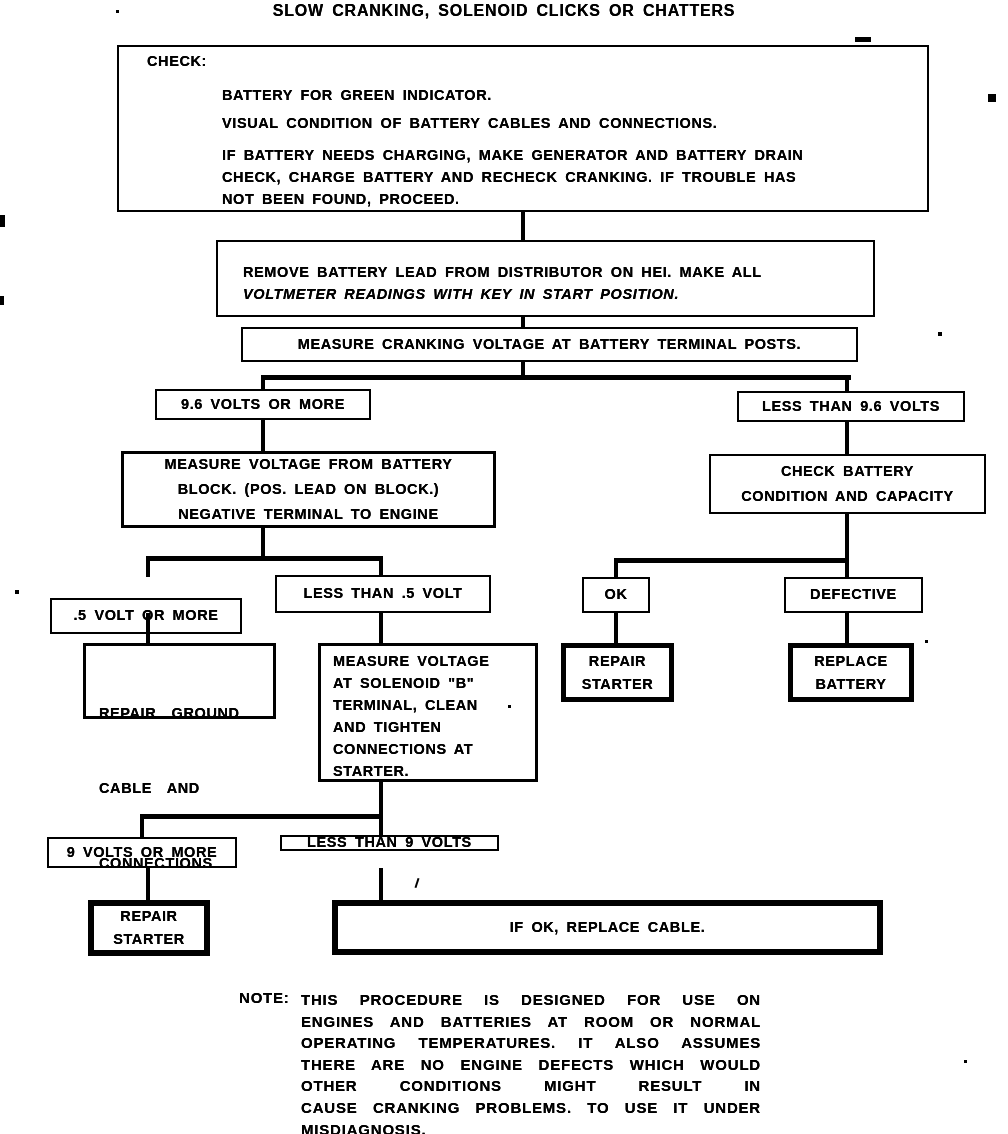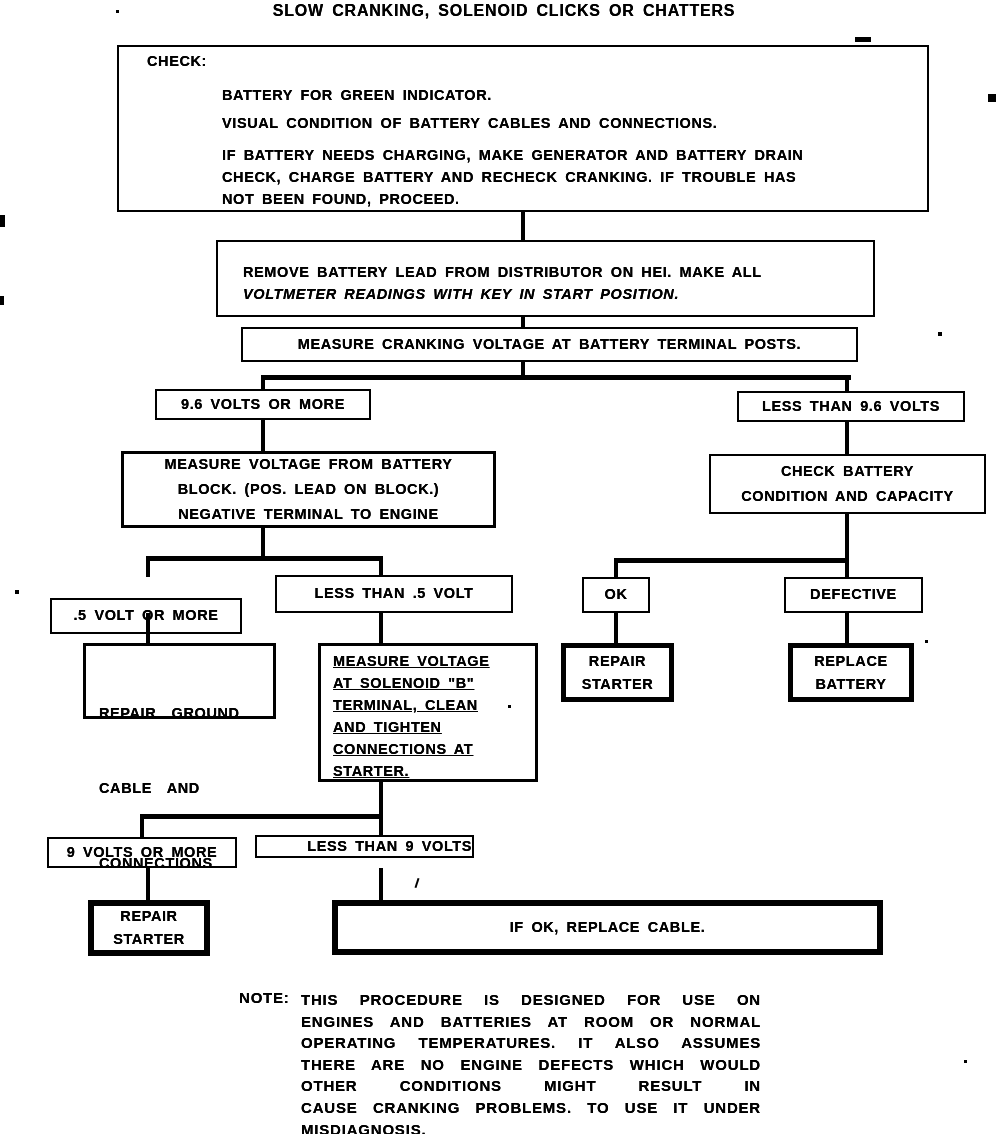--- a/index.html
+++ b/index.html
@@ -69,39 +69,39 @@
 
   <div class="box center" style="left:709px;top:454px;width:277px;height:60px;line-height:25px;">
     <span>CHECK BATTERY</span>
     <span>CONDITION AND CAPACITY</span>
   </div>
 
   <div class="box center" style="left:50px;top:598px;width:192px;height:36px;">
     <span>.5 VOLT OR MORE</span>
   </div>
 
-  <div class="box center" style="left:275px;top:575px;width:238px;height:38px;">
+  <div class="box center" style="left:275px;top:575px;width:216px;height:38px;">
     <span>LESS THAN .5 VOLT</span>
   </div>
 
   <div class="box center" style="left:582px;top:577px;width:68px;height:36px;">
     <span>OK</span>
   </div>
 
   <div class="box center" style="left:784px;top:577px;width:139px;height:36px;">
     <span>DEFECTIVE</span>
   </div>
 
   <div class="box b3" style="left:37px;top:643px;width:193px;height:76px;line-height:25px;padding:5px 0 0 13px;white-space:pre;">
     <div>REPAIR  GROUND</div>
     <div>CABLE  AND</div>
     <div>CONNECTIONS</div>
   </div>
 
-  <div class="box b3" style="left:272px;top:643px;width:220px;height:139px;line-height:22px;padding:4px 0 0 12px;text-decoration:underline;">
+  <div class="box b3" style="left:272px;top:643px;width:220px;height:139px;line-height:22px;padding:4px 0 0 12px;">
     <div>MEASURE VOLTAGE</div>
     <div>AT SOLENOID "B"</div>
     <div>TERMINAL, CLEAN</div>
     <div>AND TIGHTEN</div>
     <div>CONNECTIONS AT</div>
     <div>STARTER.</div>
   </div>
 
   <div class="box b5 center" style="left:561px;top:643px;width:113px;height:59px;line-height:23px;">
     <span>REPAIR</span>
@@ -110,21 +110,21 @@
 
   <div class="box b5 center" style="left:788px;top:643px;width:126px;height:59px;line-height:23px;">
     <span>REPLACE</span>
     <span>BATTERY</span>
   </div>
 
   <div class="box center" style="left:47px;top:837px;width:190px;height:31px;">
     <span>9 VOLTS OR MORE</span>
   </div>
 
-  <div class="box center" style="left:255px;top:835px;width:219px;height:23px;align-items:flex-end;">
+  <div class="box center" style="left:280px;top:835px;width:219px;height:16px;">
     <span>LESS THAN 9 VOLTS</span>
   </div>
 
   <div class="box b6 center" style="left:88px;top:900px;width:122px;height:56px;line-height:23px;">
     <span>REPAIR</span>
     <span>STARTER</span>
   </div>
 
   <div class="box b6 center" style="left:332px;top:900px;width:551px;height:55px;line-height:21px;">
     <span>IF OK, REPLACE CABLE.</span>

